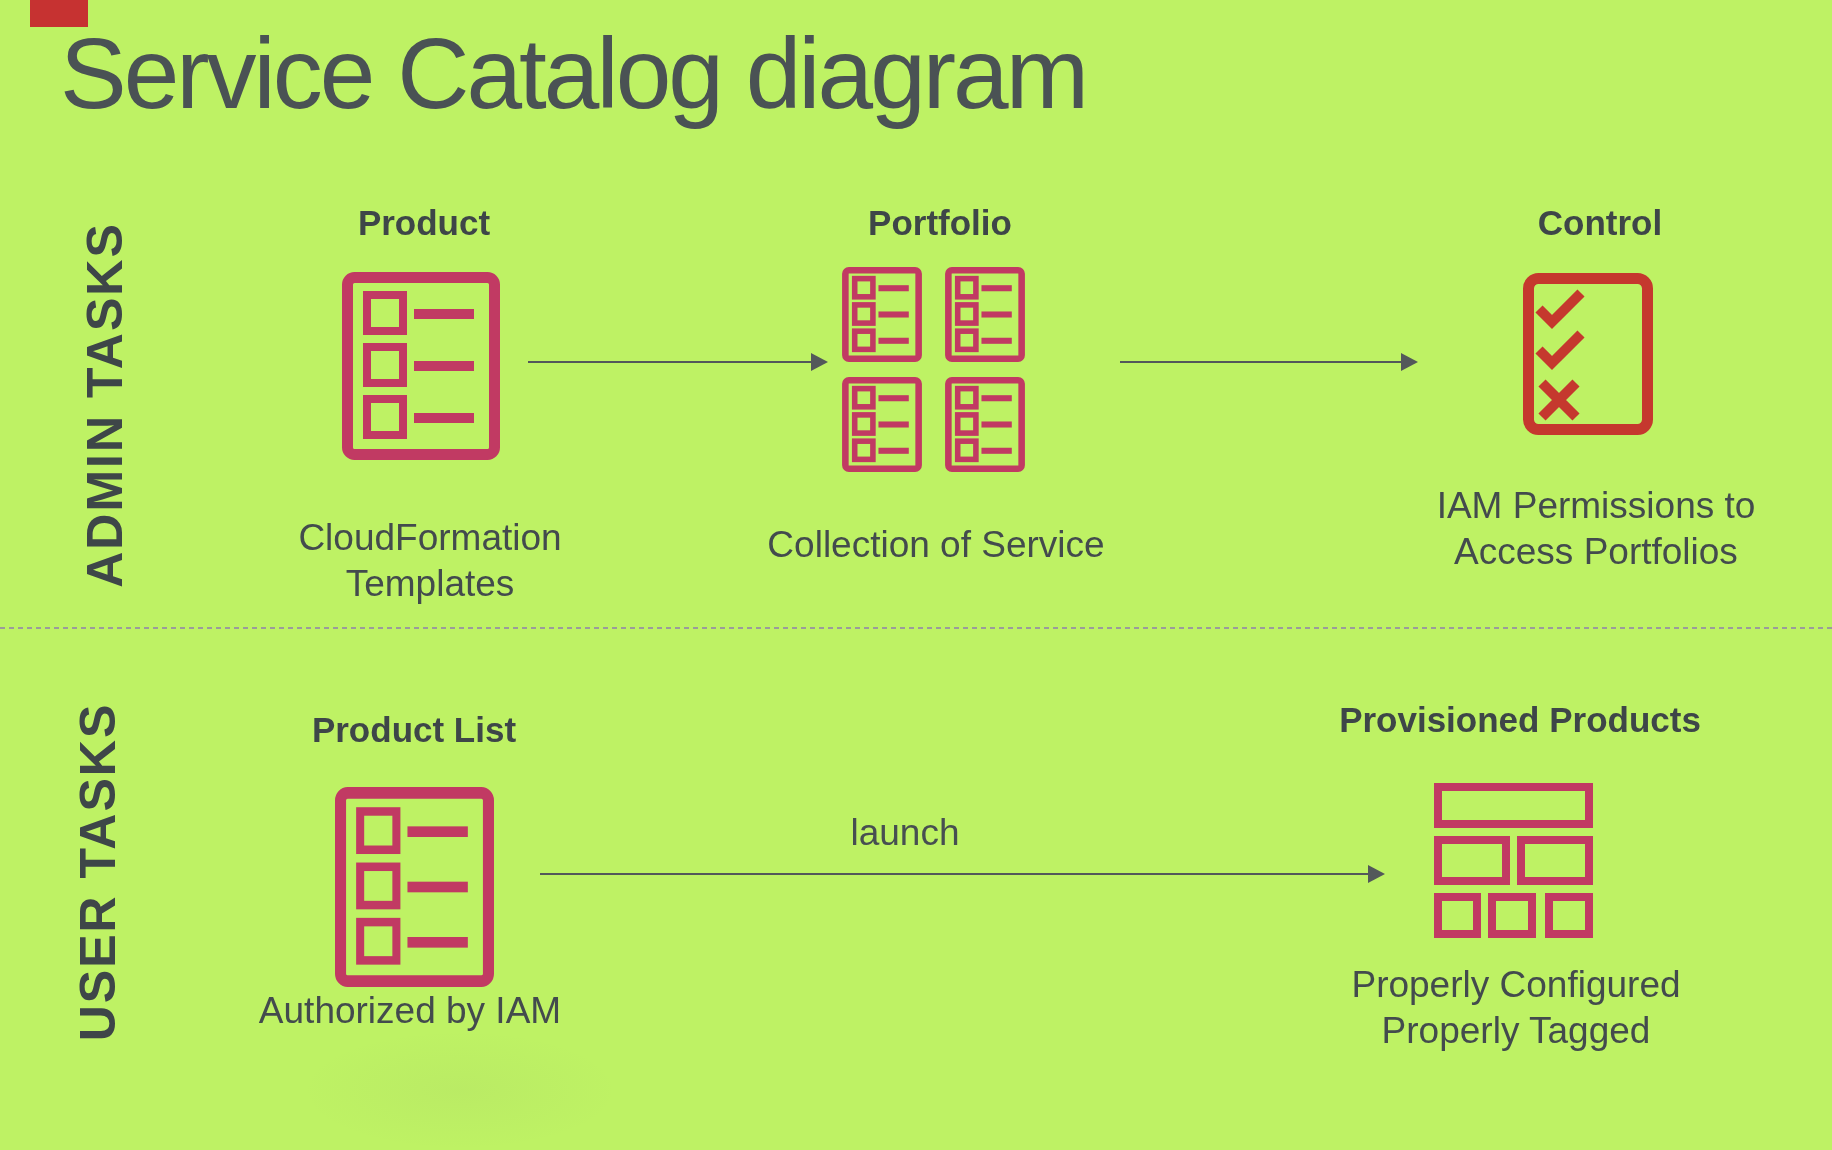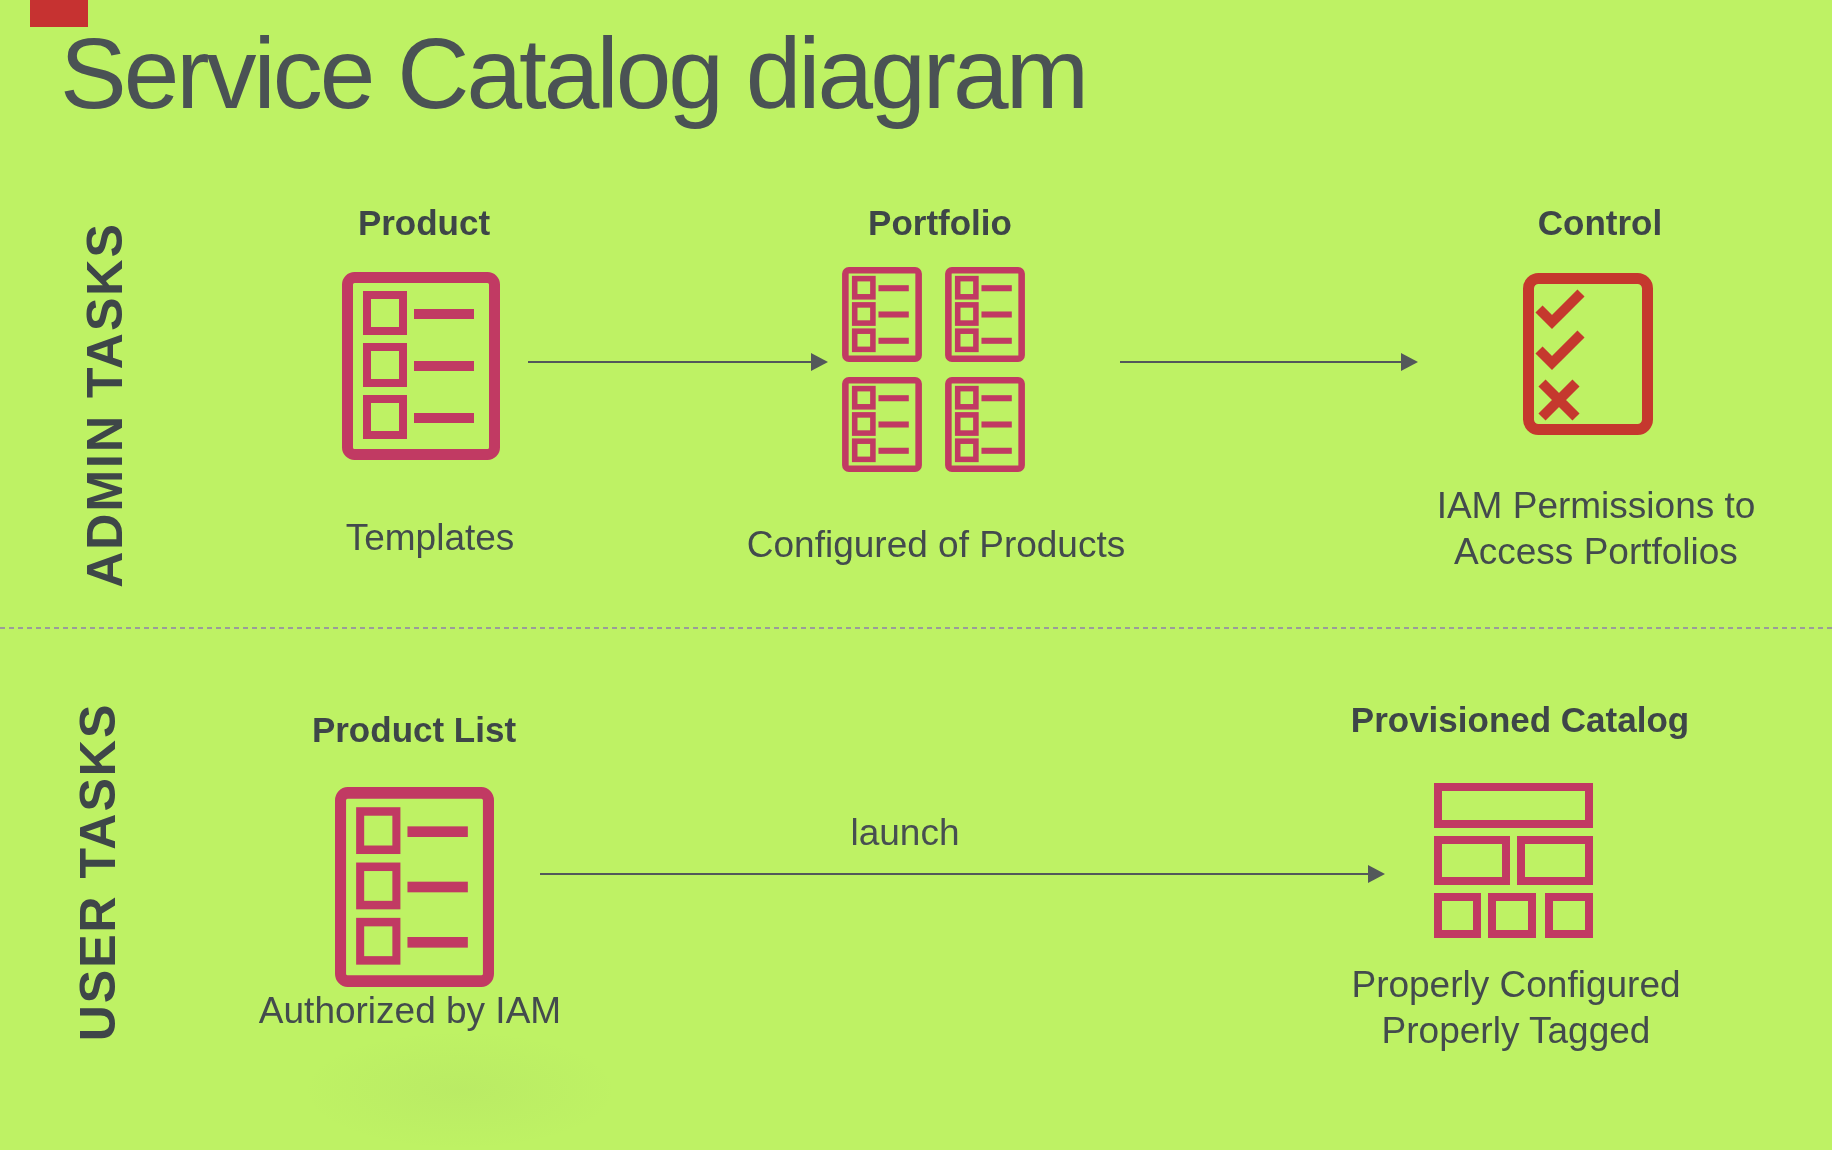--- a/index.html
+++ b/index.html
@@ -88,20 +88,21 @@
       <rect class="outline" x="5.5" y="5.5" width="147" height="177" rx="7"></rect>
       <rect class="sq" x="25" y="23" width="36" height="36"></rect>
         <rect class="bar" x="72" y="37" width="60" height="10"></rect>
       <rect class="sq" x="25" y="75" width="36" height="36"></rect>
         <rect class="bar" x="72" y="89" width="60" height="10"></rect>
       <rect class="sq" x="25" y="127" width="36" height="36"></rect>
         <rect class="bar" x="72" y="141" width="60" height="10"></rect>
     </svg>
   </div>
   <div class="abs node-caption" style="left:430px;top:515px;">
+    <div>CloudFormation</div>
     <div>Templates</div>
   </div>
 
   <div class="abs arrow" style="left:528px;top:362px;width:300px;">
     <div class="arrow-line"></div>
     <div class="arrow-head"></div>
   </div>
 
   <div class="abs node-heading" style="left:940px;top:203px;">Portfolio</div>
   <div class="abs portfolio-grid icon-pink" style="left:842px;top:267px;">
@@ -135,21 +136,21 @@
     <svg class="mini" width="80" height="95" viewBox="0 0 158 188">
       <rect class="outline" x="6.5" y="6.5" width="145" height="175" rx="7"></rect>
       <rect class="sq" x="25" y="23" width="36" height="36"></rect>
         <rect class="bar" x="72" y="36" width="60" height="12"></rect>
       <rect class="sq" x="25" y="75" width="36" height="36"></rect>
         <rect class="bar" x="72" y="88" width="60" height="12"></rect>
       <rect class="sq" x="25" y="127" width="36" height="36"></rect>
         <rect class="bar" x="72" y="140" width="60" height="12"></rect>
     </svg>
   </div>
-  <div class="abs node-caption" style="left:936px;top:522px;">Configured of Products</div>
+  <div class="abs node-caption" style="left:936px;top:522px;">Collection of Service</div>
 
   <div class="abs arrow" style="left:1120px;top:362px;width:298px;">
     <div class="arrow-line"></div>
     <div class="arrow-head"></div>
   </div>
 
   <div class="abs node-heading" style="left:1592px;top:203px;margin-left:8px;">Control</div>
   <div class="abs icon-red" style="left:1523px;top:273px;">
     <svg width="130" height="162" viewBox="0 0 130 162">
       <rect class="outline" x="5.5" y="5.5" width="119" height="151" rx="10"></rect>
@@ -180,21 +181,21 @@
     </svg>
   </div>
   <div class="abs node-caption" style="left:410px;top:988px;">Authorized by IAM</div>
 
   <div class="abs node-caption light" style="left:905px;top:810px;">launch</div>
   <div class="abs arrow" style="left:540px;top:874px;width:845px;">
     <div class="arrow-line"></div>
     <div class="arrow-head"></div>
   </div>
 
-  <div class="abs node-heading" style="left:1520px;top:700px;">Provisioned Catalog</div>
+  <div class="abs node-heading" style="left:1520px;top:700px;">Provisioned Products</div>
   <div class="abs icon-pink" style="left:1434px;top:783px;">
     <svg width="159" height="155" viewBox="0 0 159 155">
       <rect class="stroke8" x="4" y="4" width="151" height="37"></rect>
       <rect class="stroke8" x="4" y="57" width="68" height="41"></rect>
       <rect class="stroke8" x="87" y="57" width="68" height="41"></rect>
       <rect class="stroke8" x="4" y="114" width="39" height="37"></rect>
       <rect class="stroke8" x="58" y="114" width="40" height="37"></rect>
       <rect class="stroke8" x="115" y="114" width="40" height="37"></rect>
     </svg>
   </div>

